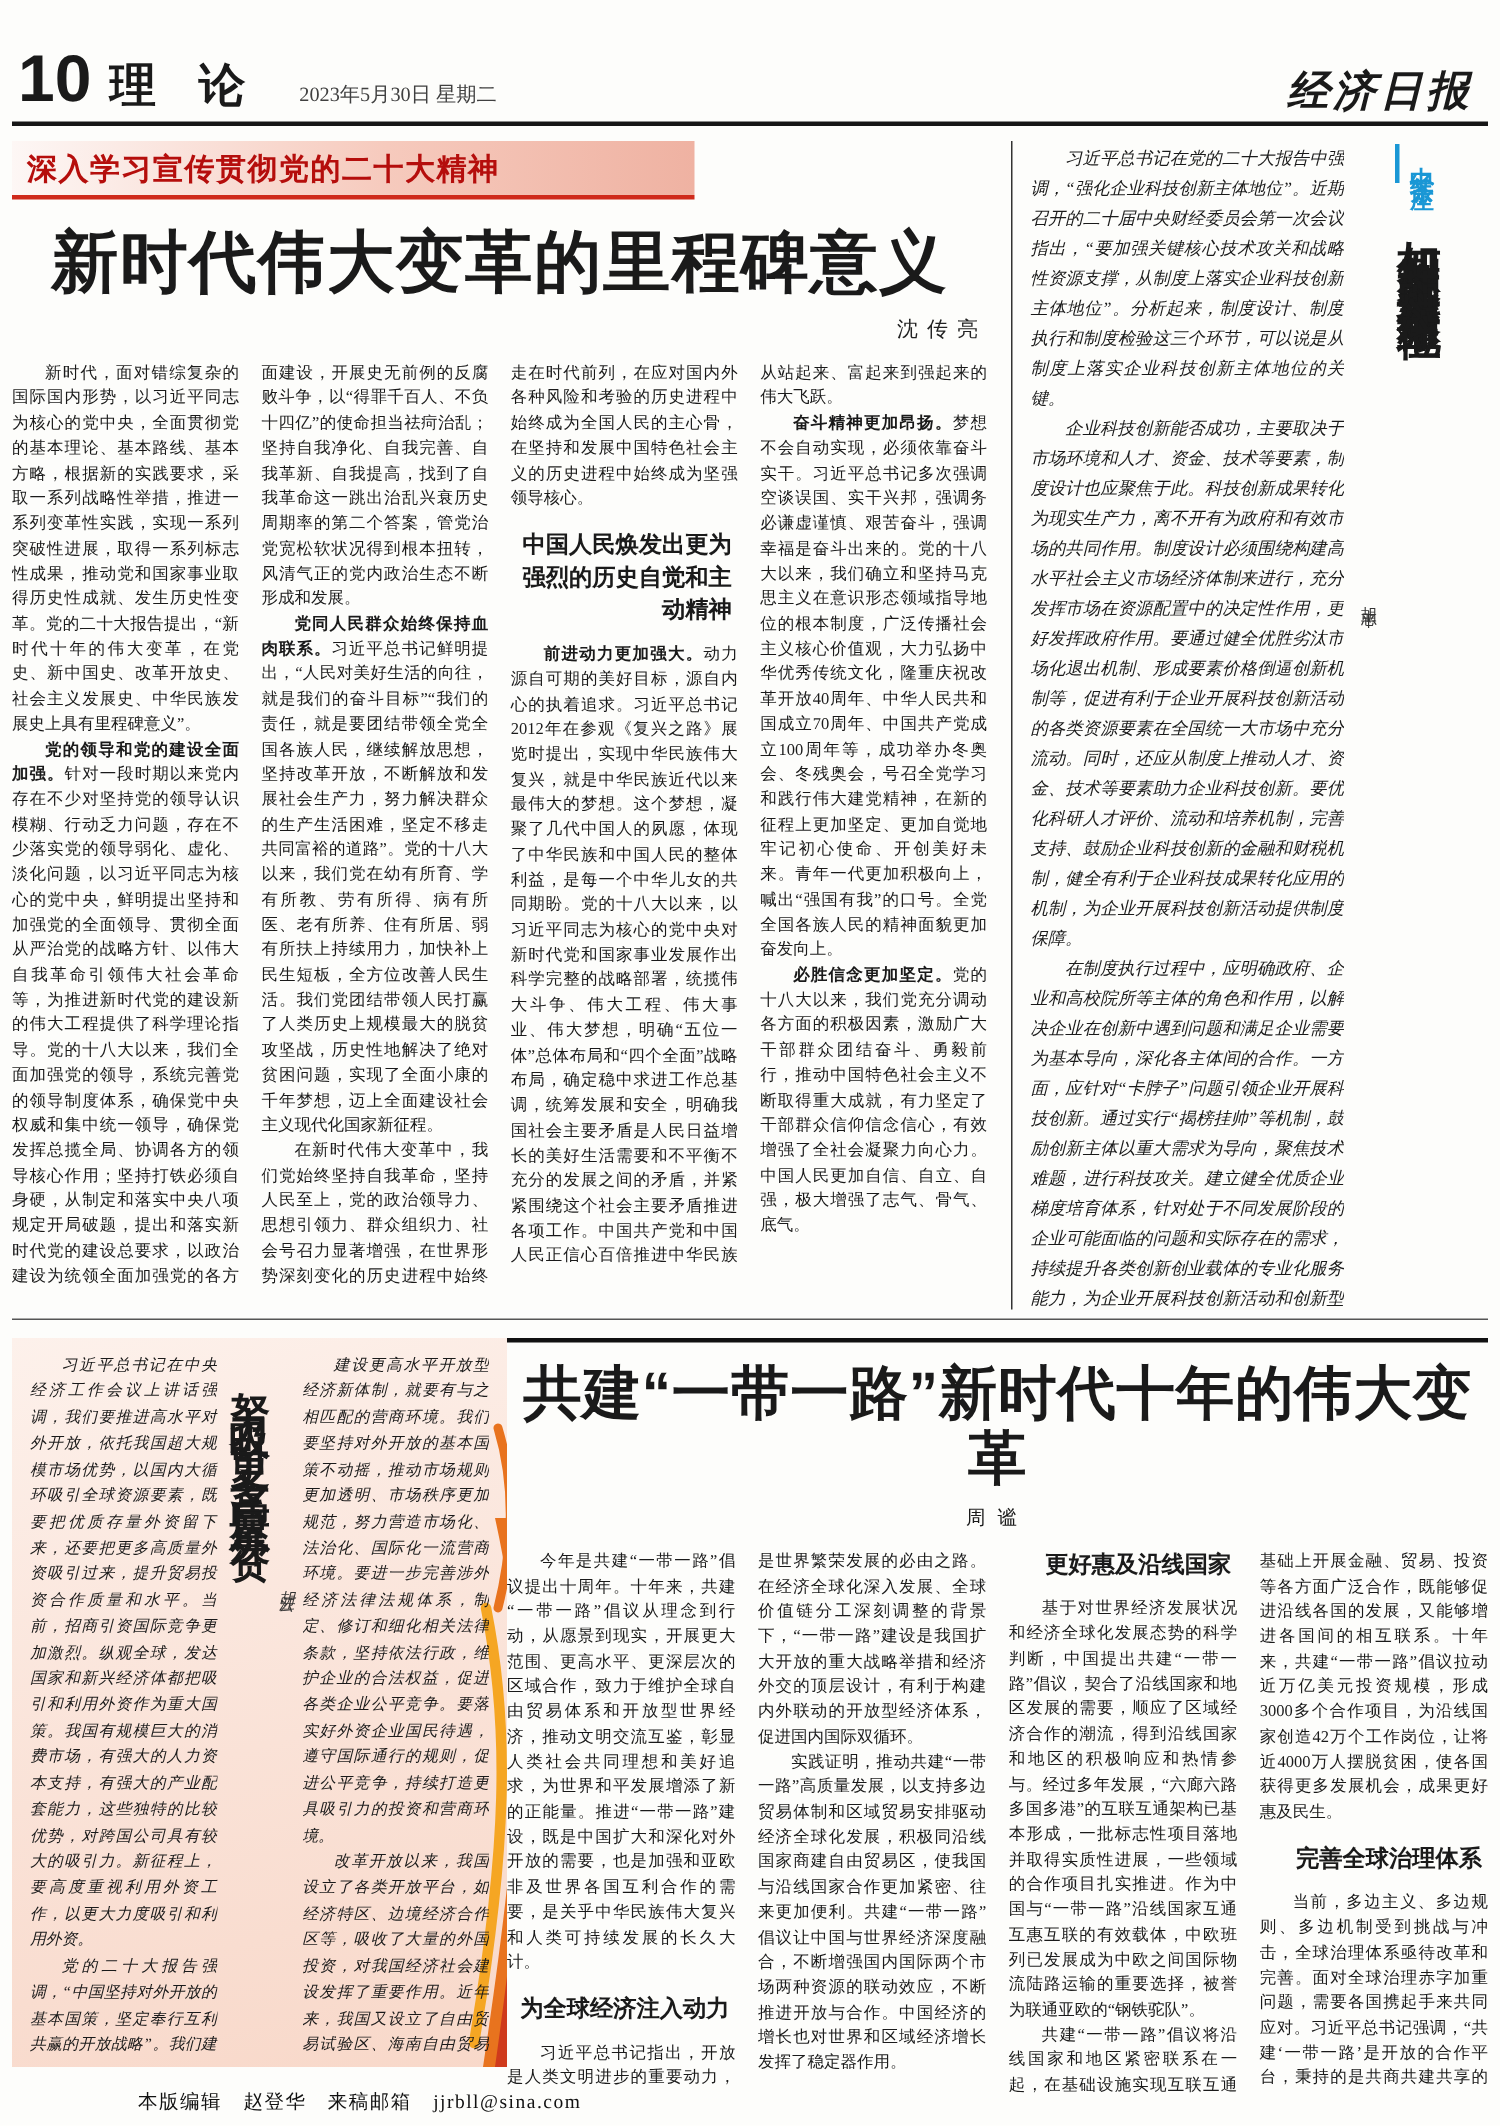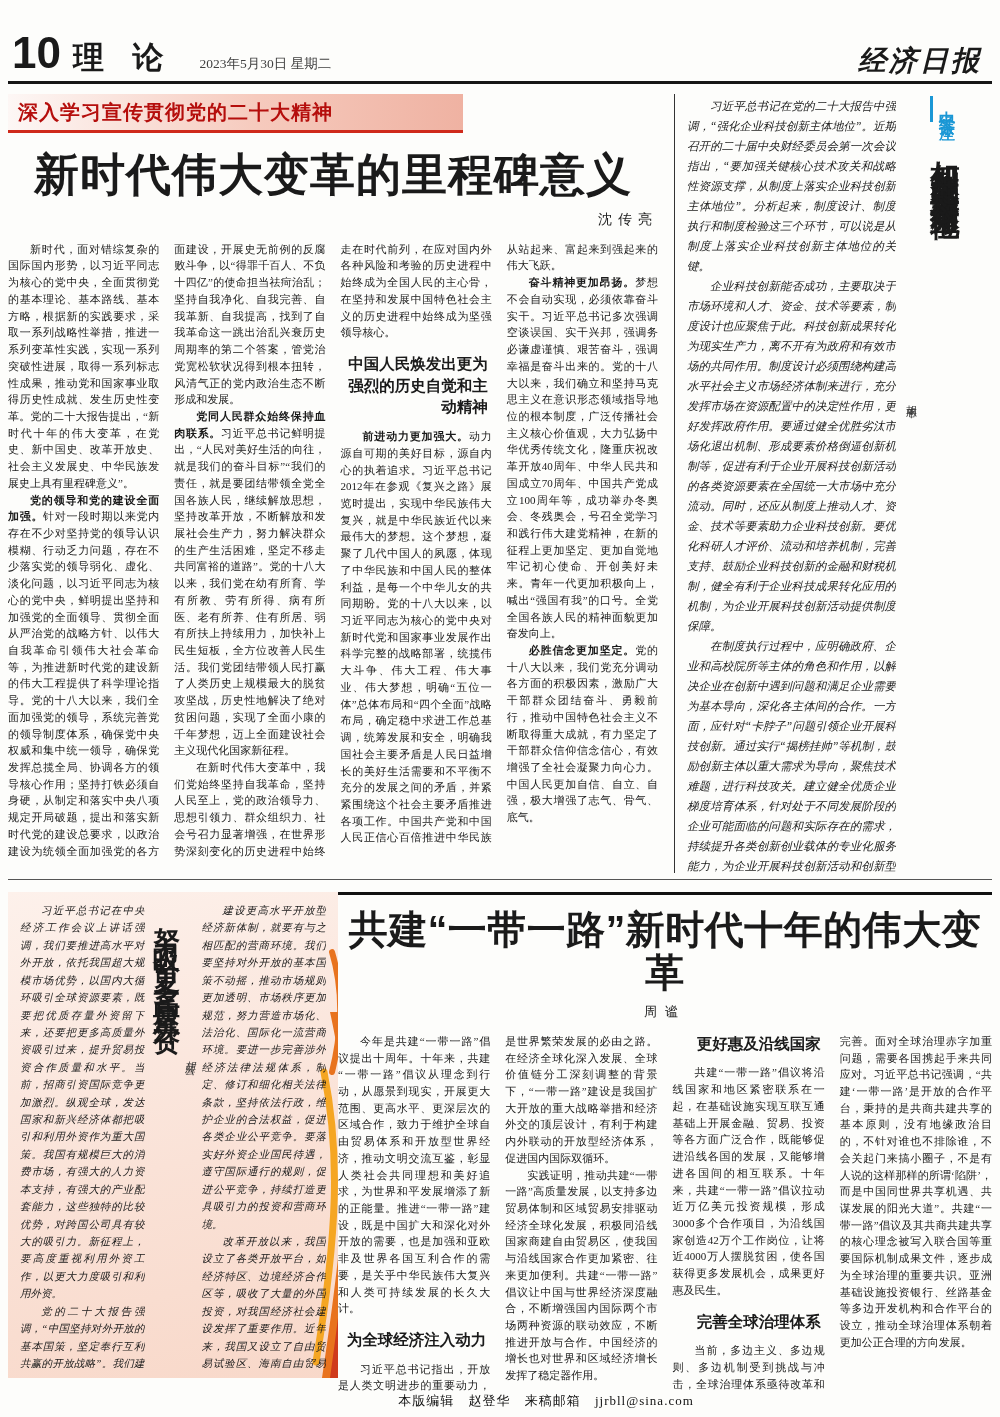--- a/index.html
+++ b/index.html
@@ -46,21 +46,21 @@
   .v-title{margin:4px 0 0;font-family:"Liberation Sans","DejaVu Sans",sans-serif;font-weight:900;font-size:27px;letter-spacing:10px;line-height:1;}
   .v-author2{font-size:10.5px;letter-spacing:3px;margin:150px 0 0 3px;color:#333;}
   .flames{position:absolute;right:-4px;top:0;height:100%;z-index:0;}
 
   .belt-article{flex:1;border-top:3px solid #111;padding-top:2px;box-sizing:border-box;}
   .belt-headline{margin:12px 0 4px;font-family:"Liberation Sans","DejaVu Sans",sans-serif;font-weight:900;font-size:39px;text-align:center;letter-spacing:0.5px;line-height:1.1;}
   .belt-byline{text-align:center;font-size:13px;letter-spacing:8px;margin:8px 0 12px;}
   .belt-body{height:372px;}
 
   
-  .page-footer{margin:14px 0 0 92px;font-size:13px;letter-spacing:1px;color:#111;text-align:center;}
+  .page-footer{margin:14px 0 0 92px;font-size:13px;letter-spacing:1px;color:#111;}
   .page-footer span{margin-right:10px;}
   .email{color:#111;text-decoration:none;}
   .bottom-rule{margin:12px 0 0;border-top:1.5px solid #9a9a9a;}
 </style>
 </head>
 <body>
 
 <div class="page">
 
   <header class="masthead">
@@ -130,20 +130,21 @@
 
     <article class="belt-article">
       <h1 class="belt-headline">共建“一带一路”新时代十年的伟大变革</h1>
       <div class="belt-byline">周谧</div>
       <div class="cols-4 belt-body">
           <p class="para">今年是共建“一带一路”倡议提出十周年。十年来，共建“一带一路”倡议从理念到行动，从愿景到现实，开展更大范围、更高水平、更深层次的区域合作，致力于维护全球自由贸易体系和开放型世界经济，推动文明交流互鉴，彰显人类社会共同理想和美好追求，为世界和平发展增添了新的正能量。推进“一带一路”建设，既是中国扩大和深化对外开放的需要，也是加强和亚欧非及世界各国互利合作的需要，是关乎中华民族伟大复兴和人类可持续发展的长久大计。</p>
           <h3 class="subhead">为全球经济注入动力</h3>
           <p class="para">习近平总书记指出，开放是人类文明进步的重要动力，是世界繁荣发展的必由之路。在经济全球化深入发展、全球价值链分工深刻调整的背景下，“一带一路”建设是我国扩大开放的重大战略举措和经济外交的顶层设计，有利于构建内外联动的开放型经济体系，促进国内国际双循环。</p>
           <p class="para">实践证明，推动共建“一带一路”高质量发展，以支持多边贸易体制和区域贸易安排驱动经济全球化发展，积极同沿线国家商建自由贸易区，使我国与沿线国家合作更加紧密、往来更加便利。共建“一带一路”倡议让中国与世界经济深度融合，不断增强国内国际两个市场两种资源的联动效应，不断推进开放与合作。中国经济的增长也对世界和区域经济增长发挥了稳定器作用。</p>
           <h3 class="subhead">更好惠及沿线国家</h3>
+          <p class="para">基于对世界经济发展状况和经济全球化发展态势的科学判断，中国提出共建“一带一路”倡议，契合了沿线国家和地区发展的需要，顺应了区域经济合作的潮流，得到沿线国家和地区的积极响应和热情参与。经过多年发展，“六廊六路多国多港”的互联互通架构已基本形成，一批标志性项目落地并取得实质性进展，一些领域的合作项目扎实推进。作为中国与“一带一路”沿线国家互通互惠互联的有效载体，中欧班列已发展成为中欧之间国际物流陆路运输的重要选择，被誉为联通亚欧的“钢铁驼队”。</p>
           <p class="para">共建“一带一路”倡议将沿线国家和地区紧密联系在一起，在基础设施实现互联互通基础上开展金融、贸易、投资等各方面广泛合作，既能够促进沿线各国的发展，又能够增进各国间的相互联系。十年来，共建“一带一路”倡议拉动近万亿美元投资规模，形成3000多个合作项目，为沿线国家创造42万个工作岗位，让将近4000万人摆脱贫困，使各国获得更多发展机会，成果更好惠及民生。</p>
           <h3 class="subhead">完善全球治理体系</h3>
           <p class="para">当前，多边主义、多边规则、多边机制受到挑战与冲击，全球治理体系亟待改革和完善。面对全球治理赤字加重问题，需要各国携起手来共同应对。习近平总书记强调，“共建‘一带一路’是开放的合作平台，秉持的是共商共建共享的基本原则，没有地缘政治目的，不针对谁也不排除谁，不会关起门来搞小圈子，不是有人说的这样那样的所谓‘陷阱’，而是中国同世界共享机遇、共谋发展的阳光大道”。共建“一带一路”倡议及其共商共建共享的核心理念被写入联合国等重要国际机制成果文件，逐步成为全球治理的重要共识。亚洲基础设施投资银行、丝路基金等多边开发机构和合作平台的设立，推动全球治理体系朝着更加公正合理的方向发展。</p>
         </div>
     </article>
   </section>
 
   <footer class="page-footer">
     <span>本版编辑</span>
     <span>赵登华</span>

